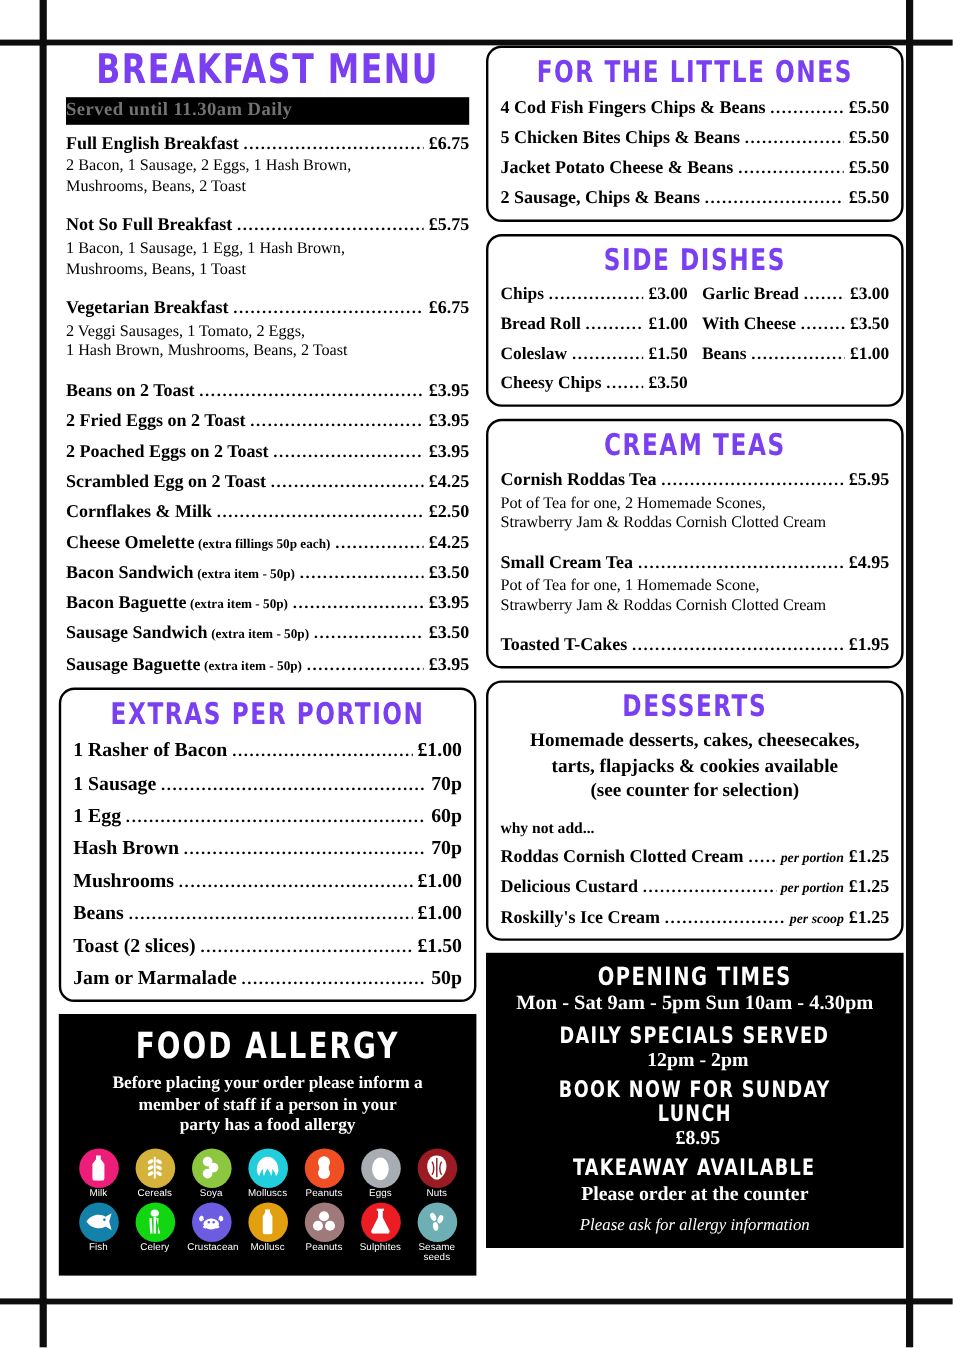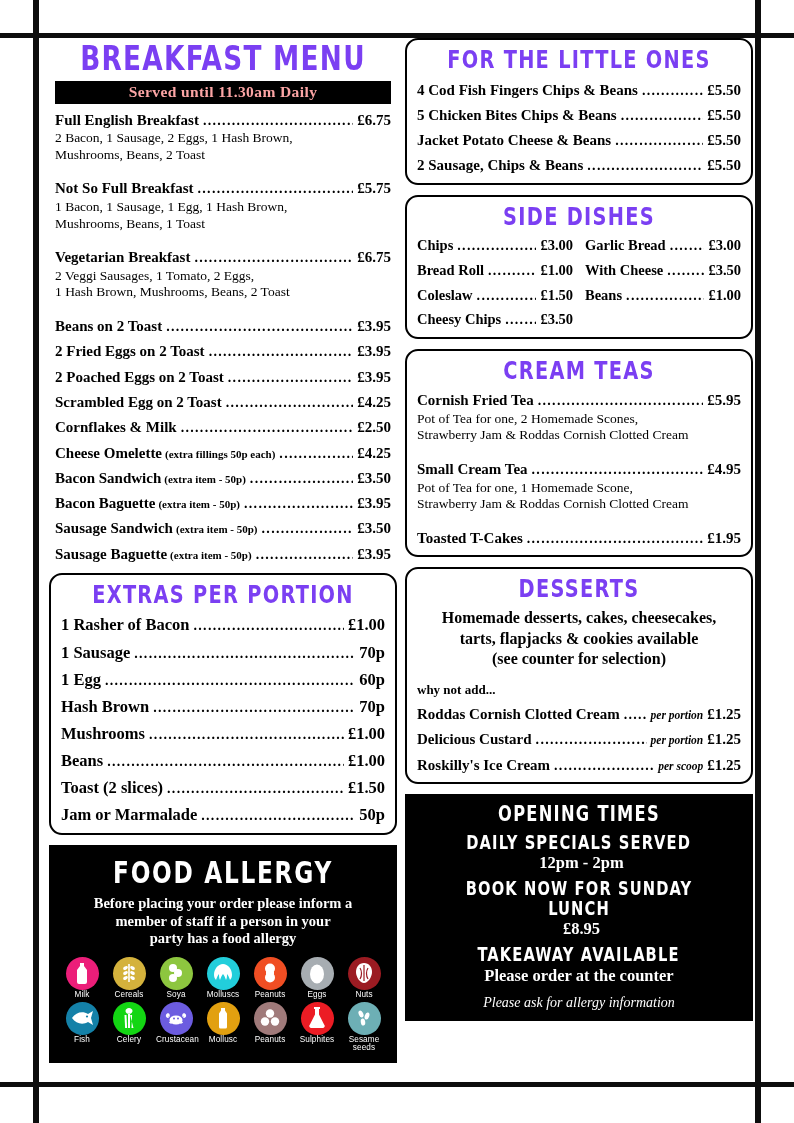--- a/index.html
+++ b/index.html
@@ -80,22 +80,21 @@
   }
   .card-title {
     color: #7B3FF2;
     font-size: 25px;
     text-align: center;
     line-height: 1.1;
     margin: 1px 0 5px 0;
   }
   .banner {
     background: #000;
-    color: #fca5a5;
-    text-align: center;
+    color: #737373;
     font-size: 15.5px;
     font-weight: bold;
     letter-spacing: 0.4px;
     padding: 2px 0 3px 0;
     margin: 0 0 7px 0;
   }
 
   
   .row {
     display: flex;
@@ -631,21 +630,21 @@
               <span class="price">£1.00</span>
             </div>
           </div>
       </div>
     </div>
 
     <div class="card">
       <div class="stencil card-title">CREAM TEAS</div>
       <div id="cream-list">
           <div class="row">
-            <span class="name">Cornish Fried Tea</span>
+            <span class="name">Cornish Roddas Tea</span>
             <span class="lead">........................................................................................................................................................................................................</span>
             <span class="price">£5.95</span>
           </div>
           <div class="desc">Pot of Tea for one, 2 Homemade Scones,<br>Strawberry Jam &amp; Roddas Cornish Clotted Cream</div>
           <div class="gap"></div>
           <div class="row">
             <span class="name">Small Cream Tea</span>
             <span class="lead">........................................................................................................................................................................................................</span>
             <span class="price">£4.95</span>
           </div>
@@ -680,20 +679,21 @@
             <span class="name">Roskilly's Ice Cream</span>
             <span class="lead">........................................................................................................................................................................................................</span>
             <span class="unit">per scoop</span>
             <span class="price">£1.25</span>
           </div>
         </div>
     </div>
 
     <div class="card black panel-times">
       <div class="stencil times-title">OPENING TIMES</div>
+      <div class="times-hours">Mon - Sat 9am - 5pm  Sun 10am - 4.30pm</div>
       <div class="times-line">
         <span class="stencil big">DAILY SPECIALS SERVED</span><span class="val">12pm - 2pm</span>
       </div>
       <div class="times-line">
         <span class="stencil big">BOOK NOW FOR SUNDAY LUNCH</span><span class="val">£8.95</span>
       </div>
       <div class="times-line">
         <span class="stencil big">TAKEAWAY AVAILABLE</span>
       </div>
       <div class="times-sub">Please order at the counter</div>

